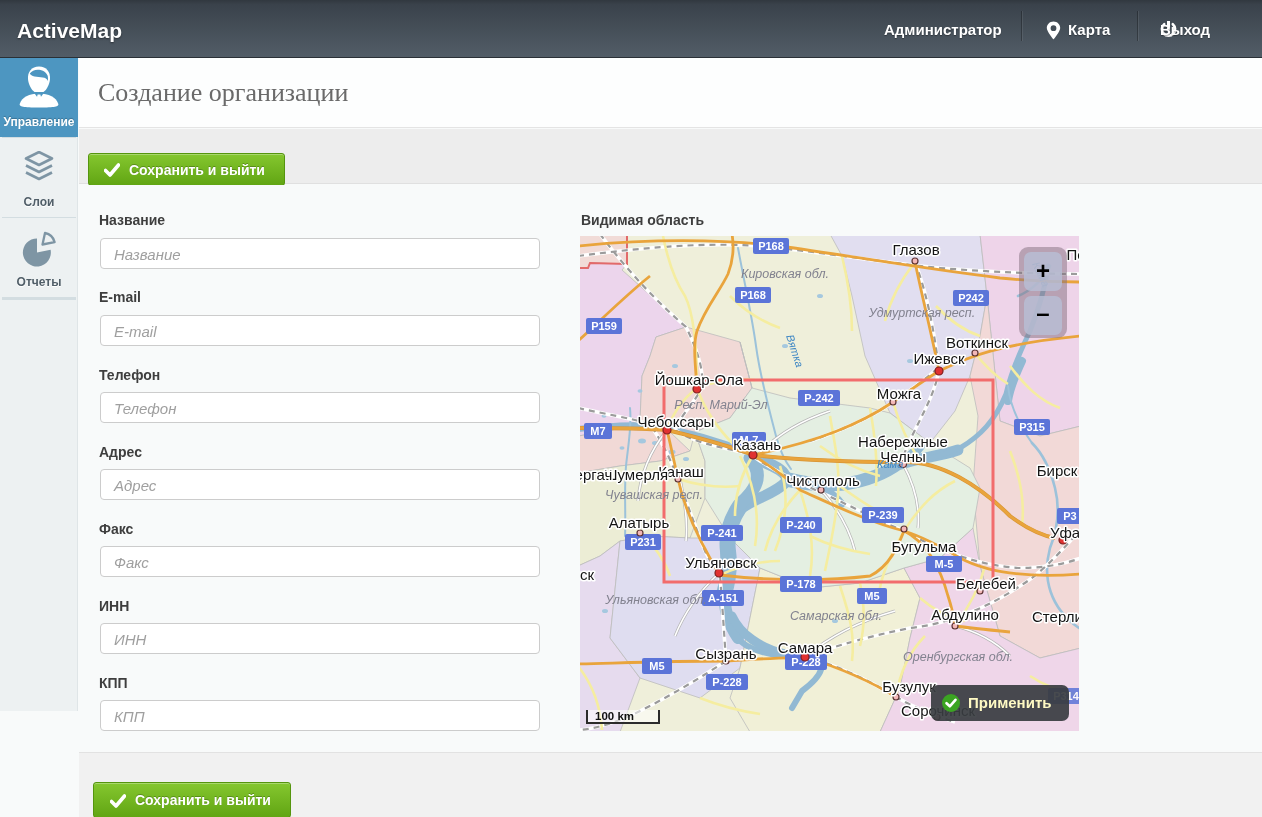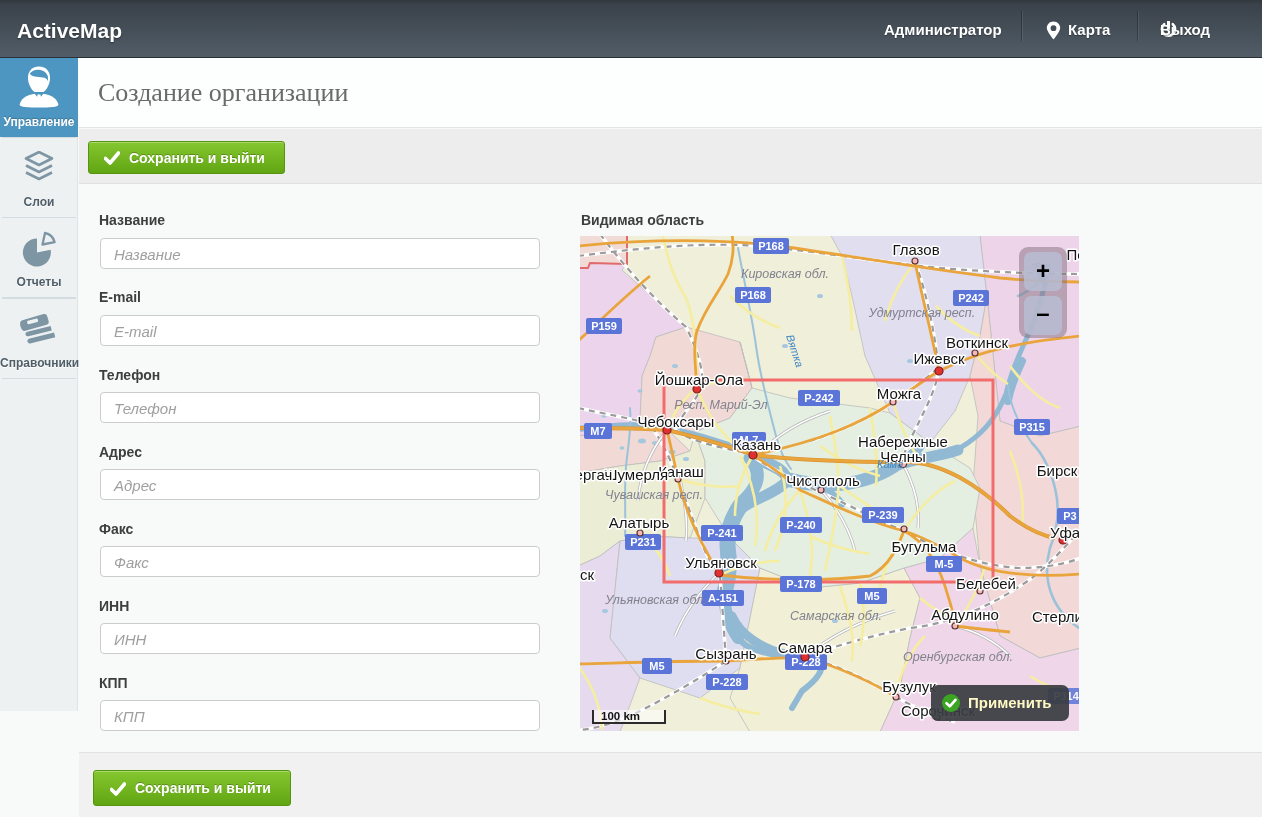--- a/index.html
+++ b/index.html
@@ -34,21 +34,21 @@
   border-bottom:1px solid #e0e0e0; }
 .content { position:absolute; left:79px; top:185px; width:1183px; height:566px; background:#f8fafa; }
 .footer { position:absolute; left:79px; top:752px; width:1183px; height:65px; background:#f1f1f1;
   border-top:1px solid #e2e2e2; }
 
 
 .btn { position:absolute; display:inline-block; border-radius:3px; color:#fff; font-weight:bold;
   font-size:14px; text-shadow:0 -1px 0 rgba(0,0,0,0.25); }
 .btn .bi { display:inline-block; vertical-align:middle; }
 .btn-green { background:linear-gradient(#85c72f, #61a513); border:1px solid #55950e;
-  box-shadow:inset 0 1px 0 rgba(255,255,255,0.3); }
+  box-shadow:inset 0 1px 0 rgba(255,255,255,0.3);margin-top:12px; }
 .btn-red { background:linear-gradient(#dc4742, #bb2d29); border:1px solid #a52421;
   box-shadow:inset 0 1px 0 rgba(255,255,255,0.2);margin-top:48px; }
 
 
 .flabel { position:absolute; left:20px; font-size:14px; font-weight:bold; color:#3e3e3e; }
 .finput { position:absolute; left:21px; width:440px; height:31px; background:#fff;
   border:1px solid #ccc; border-radius:4px; }
 .finput span { display:block; margin:7px 0 0 13px; font-size:15px; font-style:italic; color:#9f9f9f; }
 
 
@@ -56,21 +56,21 @@
 .zoomctl { position:absolute; left:439px; top:11px; width:48px; height:91px;
   background:rgba(130,110,126,0.5); border-radius:9px; }
 .zbtn { position:absolute; left:5px; width:38px; height:39px; background:rgba(183,189,211,0.85);
   border-radius:7px; text-align:center; font-size:24px; font-weight:bold; color:#000; line-height:37px; }
 .applybar { position:absolute; left:351px; top:449px; width:138px; height:36px;
   background:rgba(56,60,64,0.92); border-radius:7px; }
 .applybar .txt { position:absolute; left:37px; top:9px; color:#fef9c3; font-weight:bold; font-size:15px; }
 .scalebar { position:absolute; left:6px; top:474px; width:74px; height:14px;
   background:rgba(255,255,255,0.55); border-left:2px solid #2b2b2b; border-right:2px solid #2b2b2b;
   border-bottom:2px solid #2b2b2b; font-size:11.5px; font-weight:bold; color:#111;
-  line-height:12px; padding-left:7px;margin-left:6px; }
+  line-height:12px; padding-left:7px; }
 </style>
 </head>
 <body>
 
 <div class="topbar">
   <div class="logo">ActiveMap</div>
   <div class="tb-item" style="left:884px;">Администратор</div>
   <div class="tb-sep" style="left:1021px;"></div>
   <div class="tb-item" style="left:1046px;"><svg width="15" height="19" viewBox="0 0 15 19" style="vertical-align:-4px">
         <path d="M7.5 0.5 C11.3 0.5 14.2 3.4 14.2 7.1 C14.2 10.8 7.5 18.5 7.5 18.5 C7.5 18.5 0.8 10.8 0.8 7.1 C0.8 3.4 3.7 0.5 7.5 0.5 Z M7.5 4.3 A2.9 2.9 0 1 0 7.5 10.1 A2.9 2.9 0 1 0 7.5 4.3 Z" fill="#fff"></path>
@@ -113,33 +113,20 @@
     <div class="icon" style="top:12px;">
       <svg width="40" height="38" viewBox="0 0 40 38">
         <path d="M18 8.5 A 14 14 0 1 0 31.6 19.8 L18 22.5 Z" fill="#7e95a4"></path>
         <path d="M23.5 14.5 L26 3 A 12.5 12.5 0 0 1 35.6 12.1 Z" fill="#edf1f2" stroke="#7e95a4" stroke-width="2.3" stroke-linejoin="round"></path>
       </svg>
     </div>
     <div class="lbl">Отчеты</div>
   </div>
   <div class="sb-sep"></div>
   <div class="sb-sep"></div>
-  <div class="sb-item">
-    <div class="icon" style="top:12px;">
-      <svg width="44" height="40" viewBox="0 0 44 40">
-        <g transform="rotate(-16 22 20)">
-          <path d="M9 5 L31 5 Q34 5 34 8 L34 13 Q34 16 31 16 L9 16 Q5.5 16 5.5 10.5 Q5.5 5 9 5 Z" fill="#7e95a4"></path>
-          <rect x="13" y="7.2" width="11" height="3.6" rx="1" fill="#edf1f2" transform="rotate(2 18 9)"></rect>
-          <path d="M9 18 L33 18 L33 22.5 L9 22.5 Q6.5 22.5 6.5 20.2 Q6.5 18 9 18 Z" fill="#7e95a4" transform="translate(1.5 0) rotate(2 20 20)"></path>
-          <path d="M9 24.5 L34 24.5 L34 29.5 L9 29.5 Q6 29.5 6 27 Q6 24.5 9 24.5 Z" fill="#7e95a4" transform="translate(2 0.5) rotate(2 20 27)"></path>
-        </g>
-      </svg>
-    </div>
-    <div class="lbl">Справочники</div>
-  </div>
   <div class="sb-sep"></div>
 </div>
 
 <div class="header">
     <h1>Создание организации</h1>
   </div>
 
 <div class="toolbar">
   <div class="btn btn-green" style="left:9px; top:12px; width:197px; height:33px;">
     <svg class="bi" style="position:absolute;left:15px;top:9px;" width="16" height="14" viewBox="0 0 16 14">

